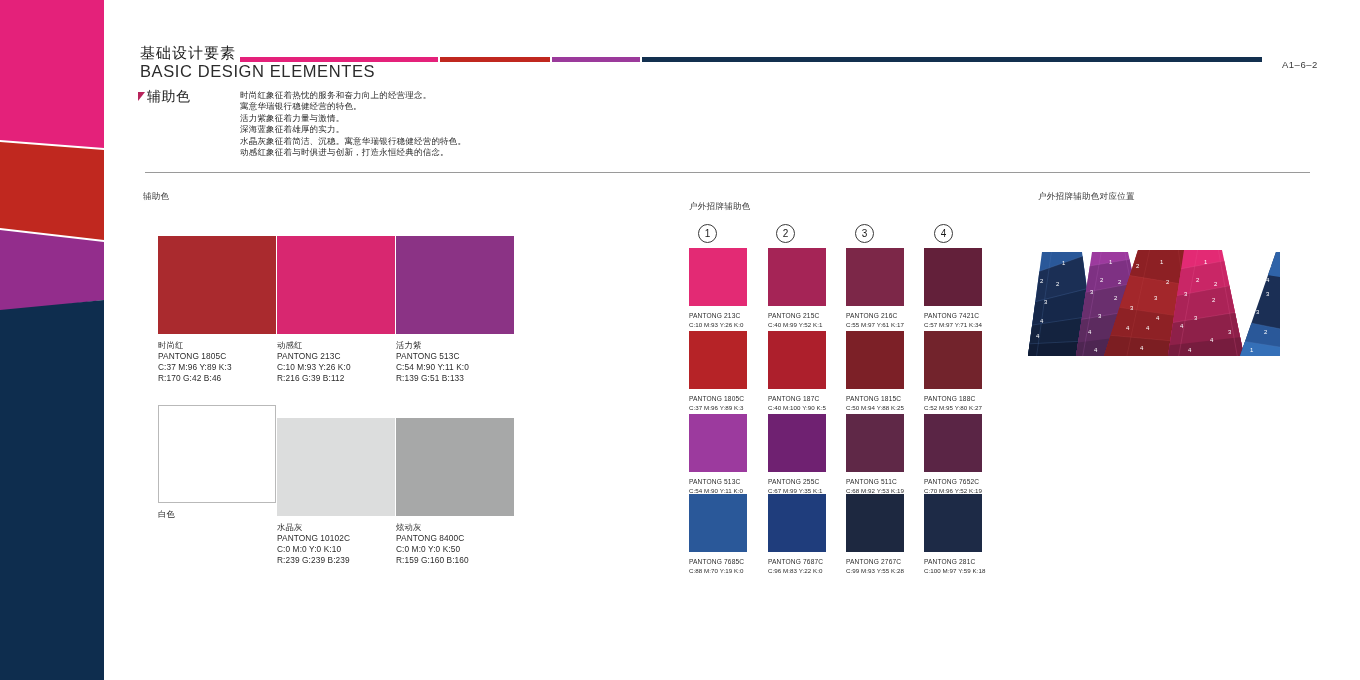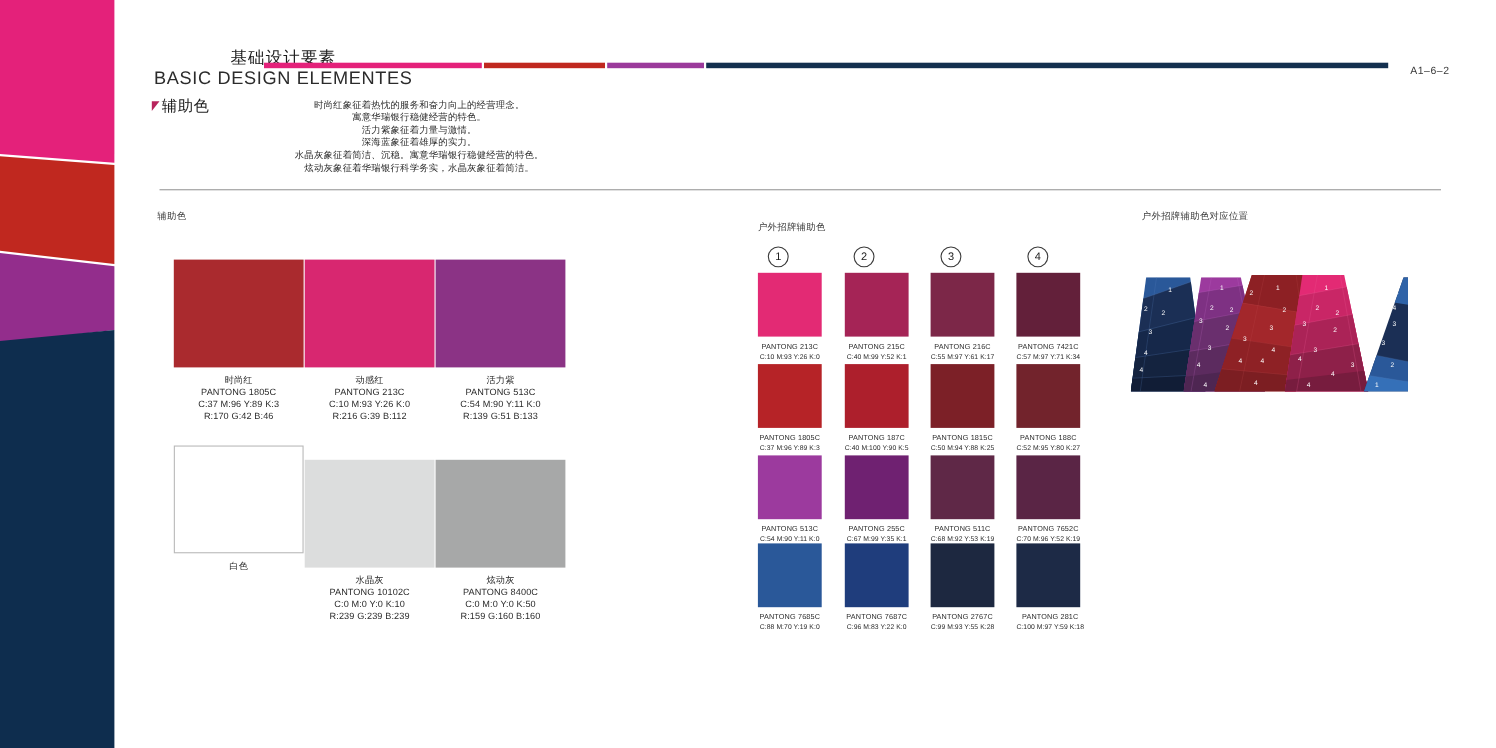--- a/index.html
+++ b/index.html
@@ -1,21 +1,21 @@
 <!DOCTYPE html>
 <html lang="zh"><head>
 <meta charset="utf-8">
 <style>
   html,body{margin:0;padding:0;}
   body{
     width:1360px;height:680px;background:#ffffff;position:relative;overflow:hidden;
     font-family:"Liberation Sans","DejaVu Sans",sans-serif;
     -webkit-font-smoothing:antialiased;
   }
-  .page{position:absolute;inset:0;text-align:center;}
+  .page{position:absolute;inset:0;}
 
   
   .left-deco{position:absolute;left:0;top:0;width:118px;height:680px;}
   .left-deco svg{display:block;}
 
   
   .hdr{position:absolute;left:140px;top:44px;}
   .hdr-cn{font-size:15px;color:#1a1a1a;letter-spacing:1px;line-height:17px;font-weight:400;}
   .hdr-en{font-size:16.5px;color:#2b2b2b;letter-spacing:.6px;line-height:20px;margin-top:0;font-weight:400;}
 
@@ -25,21 +25,21 @@
   .seg3{left:552px;width:88px;background:#9b3a9b;}
   .seg4{left:642px;width:620px;background:#13304f;}
 
   .pageno{position:absolute;left:1282px;top:59px;font-size:9.5px;color:#3a3a3a;letter-spacing:.5px;}
 
   
   .sub-wrap{position:absolute;left:138px;top:88px;display:flex;align-items:flex-start;}
   .tri-mark{width:0;height:0;border-left:7px solid #b8245c;border-bottom:9px solid transparent;margin-top:4px;margin-right:2px;}
   .sub-cn{font-size:14px;color:#1a1a1a;letter-spacing:.5px;line-height:17px;}
 
-  .desc{position:absolute;left:240px;top:90px;font-size:8.5px;color:#2a2a2a;line-height:11.4px;letter-spacing:.2px;margin-left:28px;}
+  .desc{position:absolute;left:240px;top:90px;font-size:8.5px;color:#2a2a2a;line-height:11.4px;letter-spacing:.2px;}
   .desc div{white-space:nowrap;}
 
   
   .divider{position:absolute;left:145px;top:172px;width:1165px;height:1px;background:#9a9a9a;}
 
   
   .col-cap{position:absolute;font-size:8.5px;color:#3a3a3a;letter-spacing:.3px;}
   .cap-a{left:143px;top:191px;}
   .cap-b{left:689px;top:201px;}
   .cap-c{left:1038px;top:191px;}
@@ -95,21 +95,21 @@
   <div class="sub-wrap">
     <span class="tri-mark"></span>
     <span class="sub-cn">辅助色</span>
   </div>
   <div class="desc">
     <div>时尚红象征着热忱的服务和奋力向上的经营理念。</div>
     <div>寓意华瑞银行稳健经营的特色。</div>
     <div>活力紫象征着力量与激情。</div>
     <div>深海蓝象征着雄厚的实力。</div>
     <div>水晶灰象征着简洁、沉稳。寓意华瑞银行稳健经营的特色。</div>
-    <div>炫动灰象征着华瑞银行科学务实，水晶灰象征着简洁。</div>
+    <div>动感红象征着与时俱进与创新，打造永恒经典的信念。</div>
   </div>
 
   <div class="divider"></div>
 
   <div class="col-cap cap-a">辅助色</div>
   <div class="col-cap cap-b">户外招牌辅助色</div>
   <div class="col-cap cap-c">户外招牌辅助色对应位置</div>
 
   <div class="bigsw" style="left:158px;top:236px;">
     <div class="chip" style="background:#aa2a2e;"></div>

